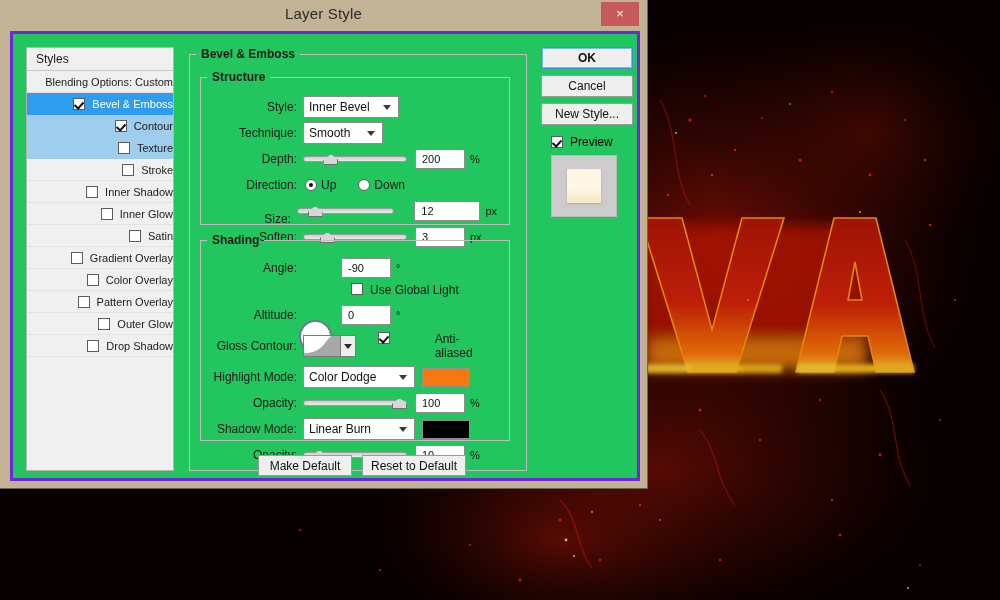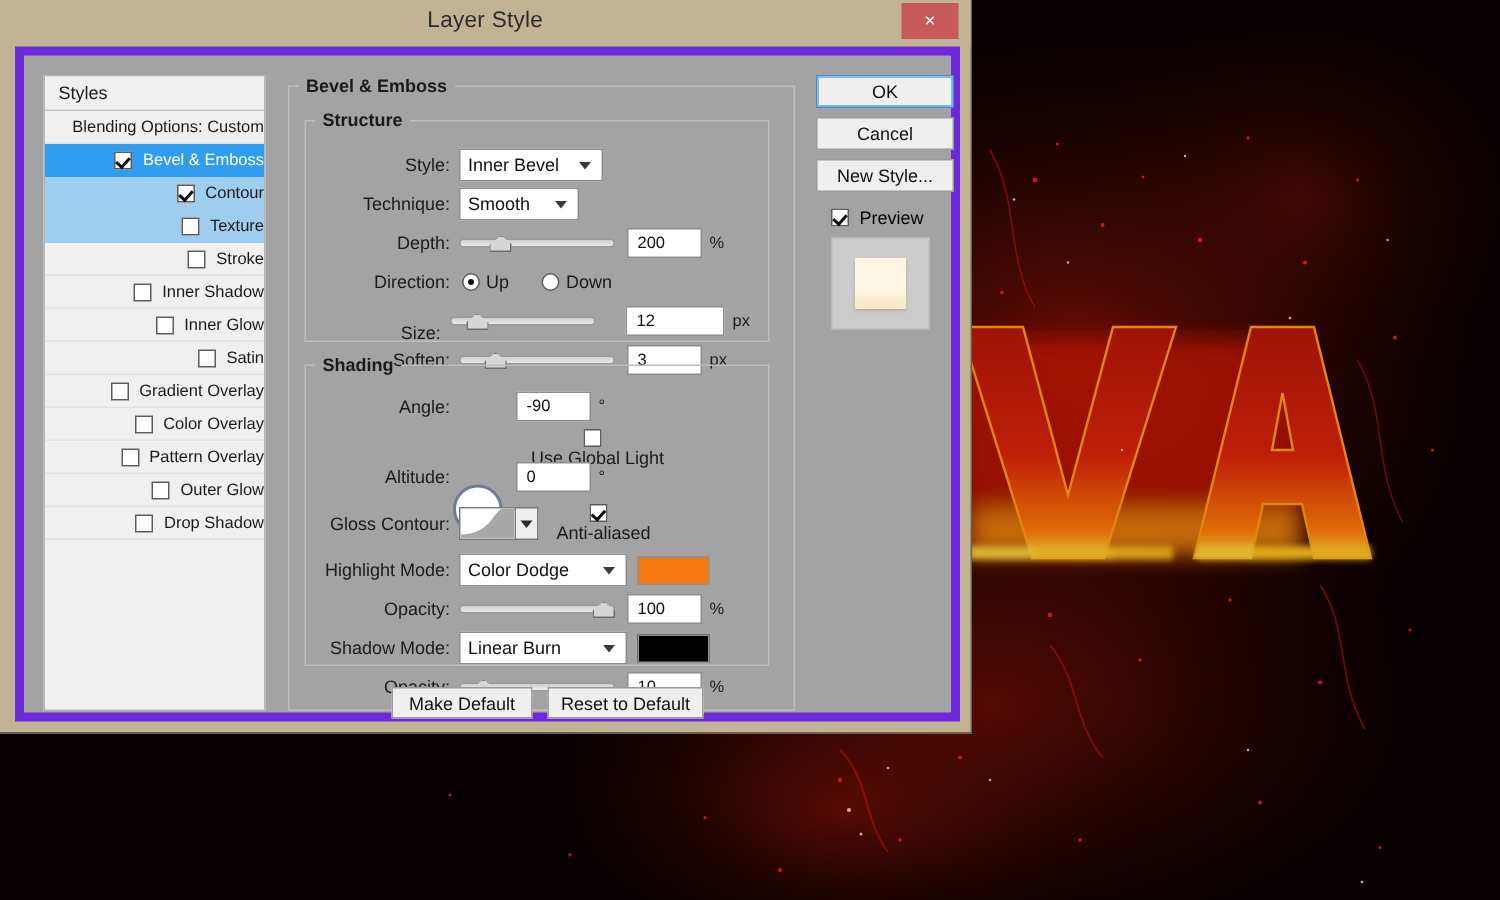--- a/index.html
+++ b/index.html
@@ -37,22 +37,22 @@
     width: 38px; height: 24px;
     background: #c65a5a;
     border: none;
     color: #fff; font-size: 13px; line-height: 24px; text-align: center;
     cursor: pointer;
   }
 
   #dlg-body {
     position: absolute; left: 10px; top: 31px;
     width: 630px; height: 450px;
-    background: #a3a3a3;
-    border: 6px solid #6d28d9;
+    background: #22c55e;
+    border: 3px solid #6d28d9;
   }
 
   
   #styles-panel {
     position: absolute; left: 13px; top: 13px;
     width: 148px; height: 424px;
     background: #f0f0f0;
     border: 1px solid #b4b4b4;
   }
   #styles-header {
@@ -166,21 +166,21 @@
     position: absolute; left: 50%; top: 50%;
     width: 3px; height: 3px; margin: -1px 0 0 -1px; background: #111;
   }
   #dial .handle {
     position: absolute; left: 50%; bottom: -4px; margin-left: -2px;
     width: 4px; height: 4px; background: #333;
     border-radius: 50%;
   }
 
   
-  .inline-cb { display: flex; align-items: center; font-size: 12px; color: #1a1a1a; cursor: pointer; flex-direction: column; }
+  .inline-cb { display: flex; align-items: flex-start; font-size: 12px; color: #1a1a1a; cursor: pointer; }
 
   
   #gloss-thumb {
     width: 38px; height: 22px; border: 1px solid #7a7a7a;
     background: #fff; position: relative; overflow: hidden; cursor: pointer;
   }
   #gloss-btn {
     width: 15px; height: 22px; border: 1px solid #7a7a7a; border-left: none;
     background: #efefef; position: relative; cursor: pointer;
   }
@@ -203,21 +203,21 @@
   }
 
   
   #right-col { position: absolute; left: 528px; top: 13px; width: 92px; }
   .rbtn {
     width: 92px; height: 22px; margin-bottom: 6px;
     background: #efefef; border: 1px solid #9b9b9b;
     font-size: 12px; color: #101010; cursor: pointer;
     font-family: "Liberation Sans", sans-serif;
   }
-  .rbtn.focus { border: 1px solid #3d8fd6; box-shadow: 0 0 0 1px #7fb8e8 inset; }
+  .rbtn.focus { border: 1px solid #3d8fd6; box-shadow: 0 0 0 1px #7fb8e8 inset; font-weight: bold; }
   #preview-row { display: flex; align-items: center; margin: 4px 0 6px 10px; font-size: 12px; cursor: pointer; }
   #preview-thumb {
     width: 66px; height: 62px; margin-left: 10px;
     background: #cccccc; border: 1px solid #b9b9b9;
     display: flex; align-items: center; justify-content: center;
   }
   #preview-inner {
     width: 34px; height: 34px;
     background: linear-gradient(#fdf4e0, #fff8e8 55%, #f5e7c2);
     box-shadow: 0 1px 2px rgba(120,100,60,.35);
@@ -492,21 +492,21 @@
               <div id="gloss-thumb">
                 <svg viewBox="0 0 38 22" preserveAspectRatio="none" style="width:100%;height:100%;display:block;">
                   <rect x="0" y="0" width="38" height="22" fill="#ffffff"></rect>
                   <path d="M0,22 L0,19 C10,19 17,15 22,8 C25,4 27,1 29,0 L38,0 L38,22 Z" fill="#a8a8a8"></path>
                 </svg>
               </div>
               <div id="gloss-btn">
                 <span class="arw"></span>
               </div>
             </div>
-            <div class="inline-cb" style="margin-left:12px;">
+            <div class="inline-cb" style="margin-left:22px;gap:38px;">
               <span class="cbx checked"></span>
               <span>Anti-aliased</span>
             </div>
           </div>
 
           <div class="row" style="left:0; top:119px; width:296px;">
             <div class="lbl" style="width:96px;">Highlight Mode:</div>
             <div class="sel" style="width:112px; margin-left:6px;">
               <span>Color Dodge</span>
               <span class="arw"></span>

